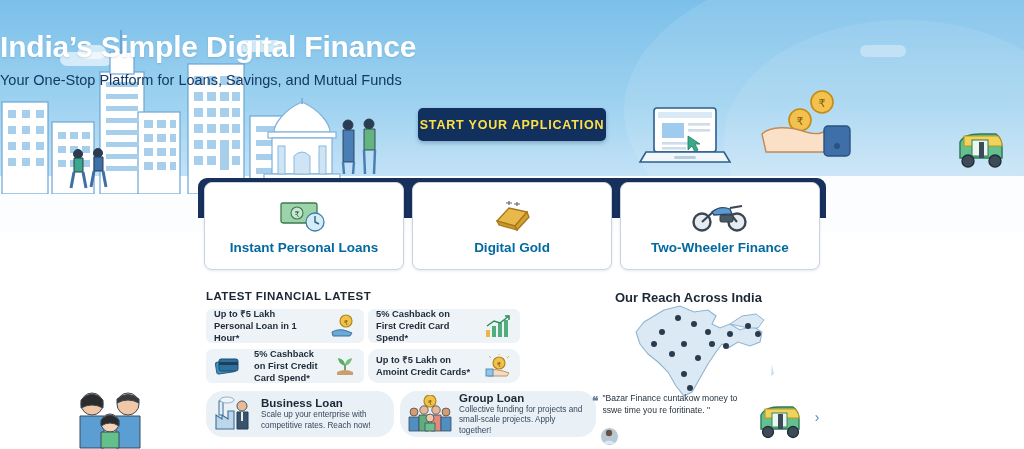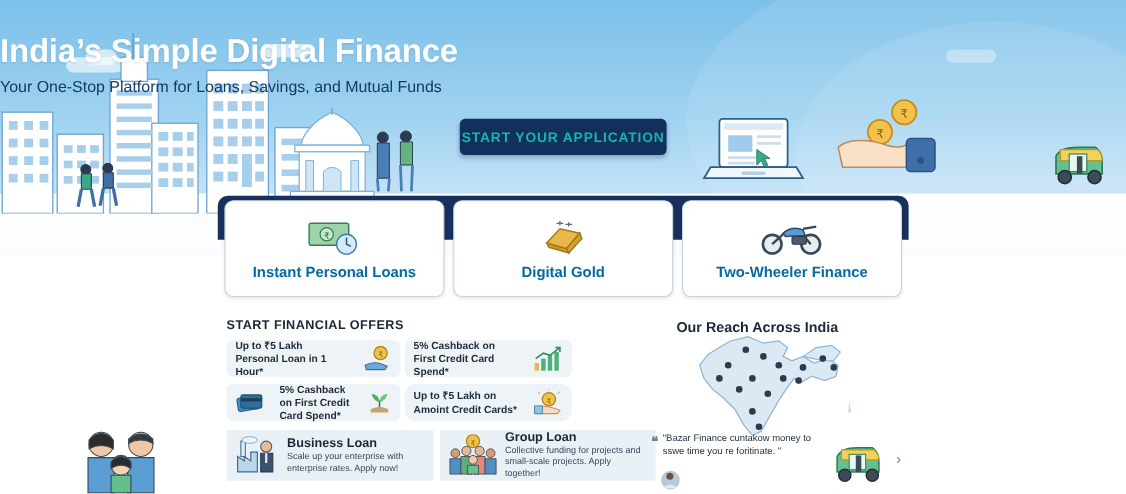--- a/index.html
+++ b/index.html
@@ -36,21 +36,21 @@
     position: absolute; left: 0; top: 30px; width: 1024px; text-align: left;
     font-size: 30px; font-weight: bold; color: #ffffff; letter-spacing: -0.2px;
     text-shadow: 0 1px 2px rgba(30,70,110,0.18);
   }
   .hero-sub {
     position: absolute; left: 0; top: 72px; width: 1024px; text-align: left;
     font-size: 14.5px; color: #123a63; font-weight: normal;
   }
   .cta {
     position: absolute; left: 418px; top: 108px; width: 188px; height: 33px;
-    background: #11305e; color: #14b8a6; border: none; border-radius: 5px;
+    background: #11305e; color: #fde047; border: none; border-radius: 5px;
     font-family: "Liberation Sans", sans-serif;
     font-size: 12.5px; font-weight: bold; letter-spacing: 0.8px; cursor: pointer;
     box-shadow: 0 2px 4px rgba(10,40,80,0.28);
   }
 
   
   .navy-bar {
     position: absolute; left: 198px; top: 178px; width: 628px; height: 40px;
     background: #17305c; border-radius: 9px 9px 0 0;
   }
@@ -78,21 +78,21 @@
   .offer-text { font-size: 9.3px; font-weight: bold; color: #1d2a38; line-height: 1.32; }
   .offer-icon { flex: 0 0 auto; display: flex; align-items: center; justify-content: center; }
 
   .o1 { left: 206px; top: 309px; width: 158px; }
   .o2 { left: 368px; top: 309px; width: 152px; }
   .o3 { left: 206px; top: 349px; width: 158px; }
   .o4 { left: 368px; top: 349px; width: 152px; border-radius: 10px; }
 
   
   .fcard {
-    position: absolute; height: 46px; background: #e9f1f6; border-radius: 1px;
+    position: absolute; height: 46px; background: #e9f1f6; border-radius: 17px;
     display: flex; align-items: center; padding: 0 8px; gap: 7px; cursor: pointer;
   }
   .f1 { left: 206px; top: 391px; width: 188px; }
   .f2 { left: 400px; top: 391px; width: 196px; }
   .fcard-title { font-size: 11.5px; font-weight: bold; color: #1b2736; }
   .fcard-desc { font-size: 8.2px; color: #37485c; line-height: 1.3; margin-top: 1px; }
 
   
   .map-head {
     position: absolute; left: 615px; top: 290px;
@@ -334,21 +334,21 @@
           <path d="M12 23 L24 12 L38 12 L47 23" stroke="#3a4753" stroke-width="2.2" fill="none"></path>
           <path d="M22 13 Q30 6 40 10 L42 15 L24 16 Z" fill="#5a9bd4" stroke="#2f4a66" stroke-width="1.3"></path>
           <rect x="30" y="16" width="13" height="7" rx="1.5" fill="#4c5a68" stroke="#2f3b47" stroke-width="1"></rect>
           <path d="M40 9 L52 7" stroke="#3a4753" stroke-width="2" fill="none"></path>
         </svg>
       </span>
       <span class="pcard-label">Two-Wheeler Finance</span>
     </div>
   </div>
 
-  <div class="offers-head">START FINANCIAL OFFERS</div>
+  <div class="offers-head">LATEST FINANCIAL LATEST</div>
 
   <div class="offer o1">
     <span class="offer-text">Up to ₹5 Lakh Personal Loan in 1 Hour*</span>
     <span class="offer-icon">
       <svg width="26" height="24" viewBox="0 0 26 24">
         <circle cx="16" cy="7" r="6" fill="#f0c24c" stroke="#b2861a" stroke-width="1.2"></circle>
         <text x="16" y="11" font-size="7" text-anchor="middle" fill="#7d5c09" font-family="DejaVu Sans, sans-serif">₹</text>
         <path d="M2 18 Q9 14 17 17 L22 19 L20 22 L3 22 Z" fill="#6aa9d8" stroke="#3d6f9c" stroke-width="1"></path>
       </svg>
     </span>
@@ -410,21 +410,21 @@
         <path d="M2 34 L2 20 L8 24 L8 20 L14 24 L14 16 L20 16 L20 34 Z" fill="#bcd6ea" stroke="#3f6d94" stroke-width="1.1"></path>
         <rect x="5" y="6" width="4" height="14" fill="#e3eef7" stroke="#3f6d94" stroke-width="1"></rect>
         <ellipse cx="13" cy="5" rx="7" ry="3" fill="#eef5fa" stroke="#88a8c2" stroke-width="0.9"></ellipse>
         <circle cx="28" cy="11" r="5" fill="#e8bb96" stroke="#4a5a6b" stroke-width="1"></circle>
         <path d="M23 17 L23 34 L34 34 L34 17 Z" fill="#39536e" stroke="#263c52" stroke-width="1"></path>
         <path d="M28 17 L28 26" stroke="#e9eef3" stroke-width="2"></path>
       </svg>
     </span>
     <span>
       <div class="fcard-title">Business Loan</div>
-      <div class="fcard-desc">Scale up your enterprise with enterprise rates. Apply now!</div>
+      <div class="fcard-desc">Scale up your enterprise with competitive rates. Reach now!</div>
     </span>
   </div>
 
   <div class="fcard f2">
     <span class="offer-icon">
       <svg width="44" height="38" viewBox="0 0 44 38">
         <circle cx="22" cy="6" r="6" fill="#f0c24c" stroke="#b2861a" stroke-width="1.2"></circle>
         <text x="22" y="10" font-size="7" text-anchor="middle" fill="#7d5c09" font-family="DejaVu Sans, sans-serif">₹</text>
         <g stroke="#3f4d5c" stroke-width="0.8">
           <circle cx="6" cy="17" r="4" fill="#d99a6c"></circle>

